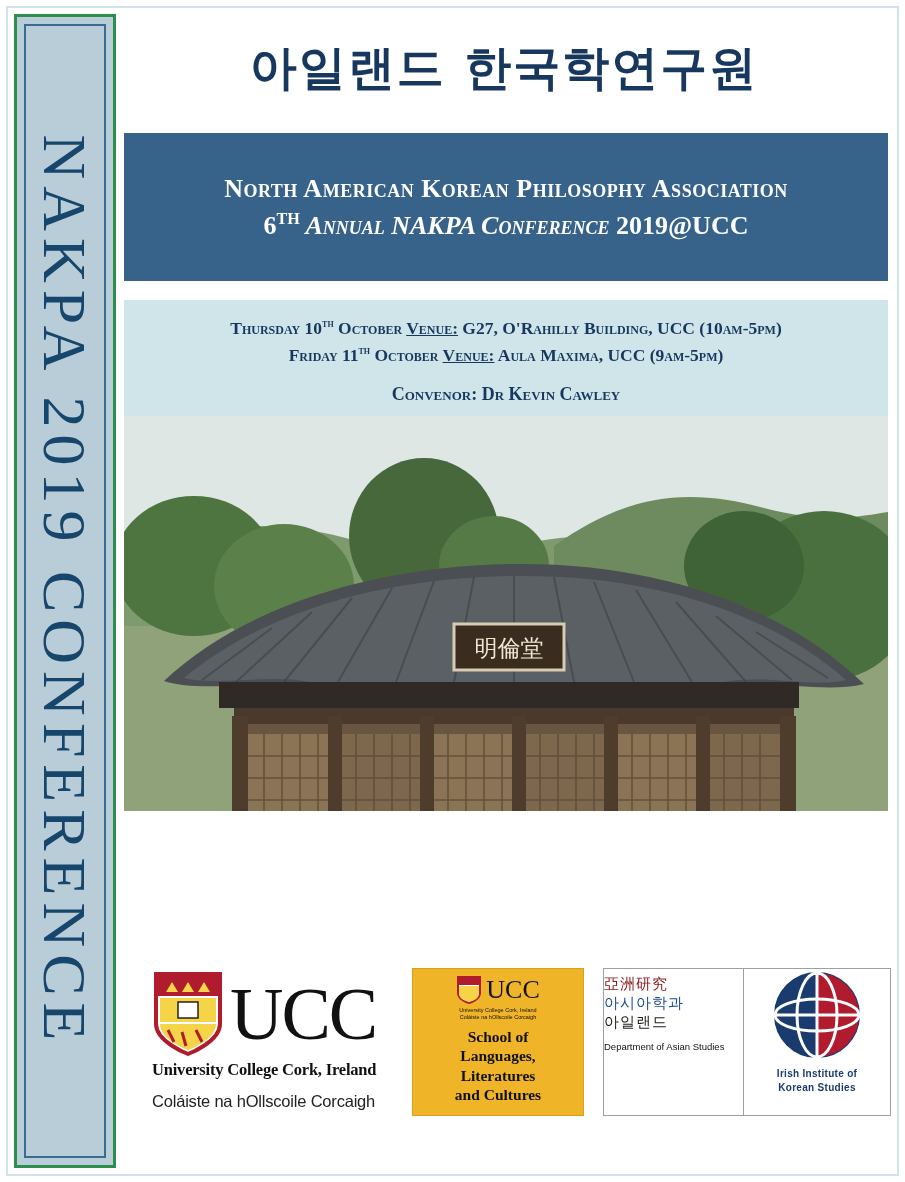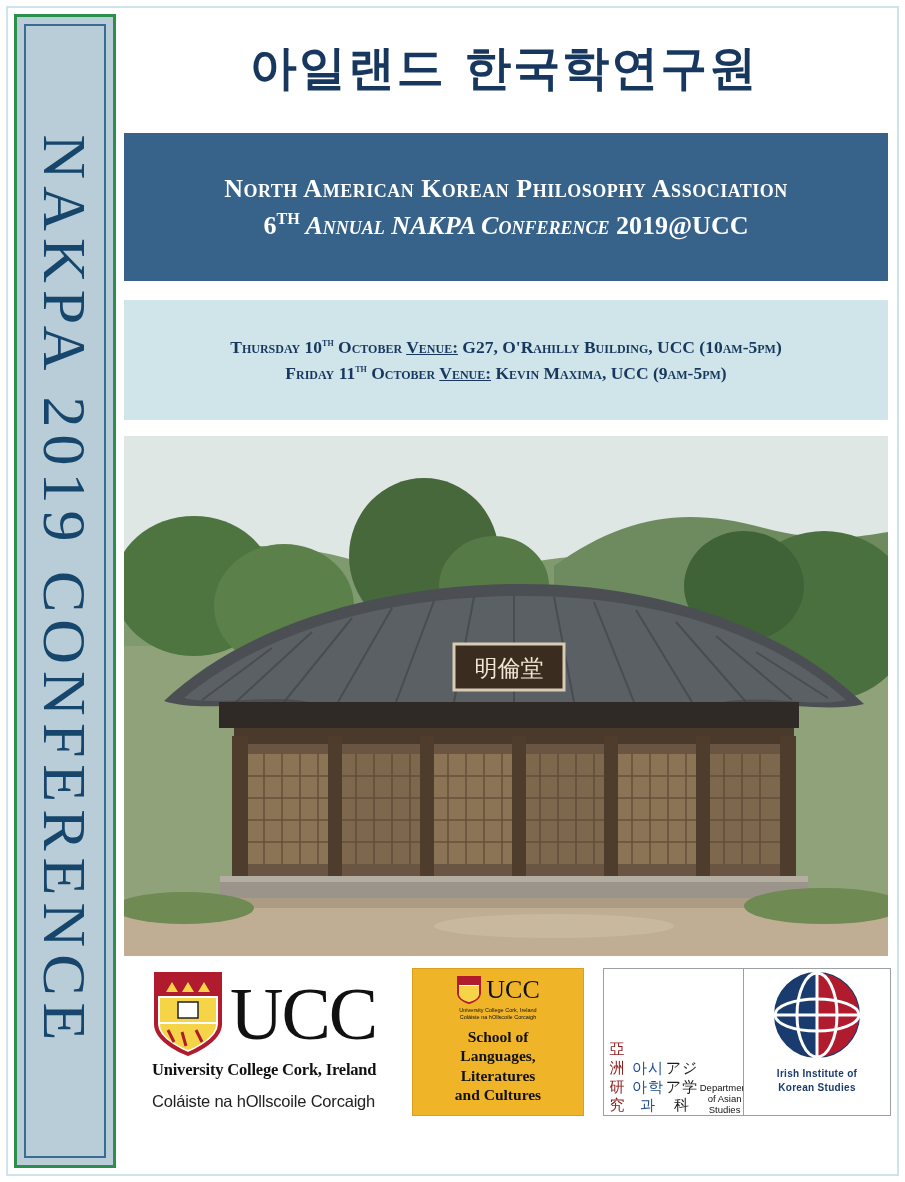--- a/index.html
+++ b/index.html
@@ -154,23 +154,23 @@
     font-variant: small-caps;
     font-weight: bold;
     font-size: 18px;
     color: #17375e;
   }
 
   
   .photo {
     position: absolute;
     left: 124px;
-    top: 436px;
+    top: 416px;
     width: 764px;
-    height: 520px;
+    height: 395px;
     overflow: hidden;
     background: #8fa27a;
   }
   .photo svg { display: block; }
 
   
   .logos {
     position: absolute;
     left: 124px;
     top: 952px;
@@ -266,23 +266,24 @@
 
   .logo-asian {
     position: absolute;
     left: 479px;
     top: 16px;
     width: 148px;
     height: 148px;
     background: #ffffff;
     border: 1px solid #9aa0a6;
     display: flex;
-    align-items: flex-end;
+    flex-direction: column;
+    align-items: flex-start;
     justify-content: flex-start;
-    padding-top: 19px;
+    padding-top: 6px;
     box-sizing: border-box;
   }
   .asian-cjk {
     font-family: "DejaVu Sans", sans-serif;
     font-size: 15px;
     color: #8b1a1a;
     line-height: 1.25;
     text-align: center;
     letter-spacing: 1px;
   }
@@ -337,22 +338,23 @@
     <div class="banner-line2">
       <span>6</span><span class="sup">TH</span><span class="ital"> Annual NAKPA Conference </span><span>2019@UCC</span>
     </div>
   </div>
 
   <div class="info-block">
     <div class="info-line">
       <span>Thursday 10</span><span class="sup">th</span><span> October </span><span class="u">Venue:</span><span> G27, O'Rahilly Building, UCC (10am-5pm)</span>
     </div>
     <div class="info-line">
-      <span>Friday 11</span><span class="sup">th</span><span> October </span><span class="u">Venue:</span><span> Kevin Maxima, UCC (9am-5pm)</span>
-    </div>
+      <span>Friday 11</span><span class="sup">th</span><span> October </span><span class="u">Venue:</span><span> Aula Maxima, UCC (9am-5pm)</span>
+    </div>
+    <div class="info-convenor">Convenor: Dr Kevin Cawley</div>
   </div>
 
   <div class="photo">
     <svg width="764" height="520" viewBox="0 0 764 520" xmlns="http://www.w3.org/2000/svg">
 
       <rect x="0" y="0" width="764" height="200" fill="#dfe7e4"></rect>
 
       <path d="M0,150 C90,95 170,105 250,130 C330,155 420,110 520,120 C610,129 690,100 764,108 L764,210 L0,210 Z" fill="#7f9a6e"></path>
       <path d="M430,130 C500,80 560,70 640,92 C700,108 740,100 764,96 L764,200 L430,200 Z" fill="#6d8b5f"></path>
 
@@ -471,21 +473,21 @@
 Coláiste na hOllscoile Corcaigh</div>
       <div class="school-title" style="white-space: pre-line;">School of
 Languages,
 Literatures
 and Cultures</div>
     </div>
 
     <div class="logo-asian">
       <div class="asian-cjk">亞洲研究</div>
       <div class="asian-cjk kr" style="color:#1b4a8f;">아시아학과</div>
-      <div class="asian-cjk jp" style="color:#1b1b1b;">アジア学科</div>
+      <div class="asian-cjk jp" style="color:#1b1b1b;">아일랜드</div>
       <div class="asian-dept">Department of Asian Studies</div>
     </div>
 
     <div class="logo-iiks">
       <svg width="104" height="92" viewBox="0 0 104 92">
         <circle cx="52" cy="46" r="42" fill="#ffffff" stroke="#1a3b6e" stroke-width="2"></circle>
         <path d="M52,4 A42,42 0 0,1 52,88 Z" fill="#b01b2e"></path>
         <path d="M52,4 A42,42 0 0,0 52,88 Z" fill="#1a3b6e"></path>
         <ellipse cx="52" cy="46" rx="42" ry="16" fill="none" stroke="#ffffff" stroke-width="3"></ellipse>
         <ellipse cx="52" cy="46" rx="20" ry="42" fill="none" stroke="#ffffff" stroke-width="3"></ellipse>

